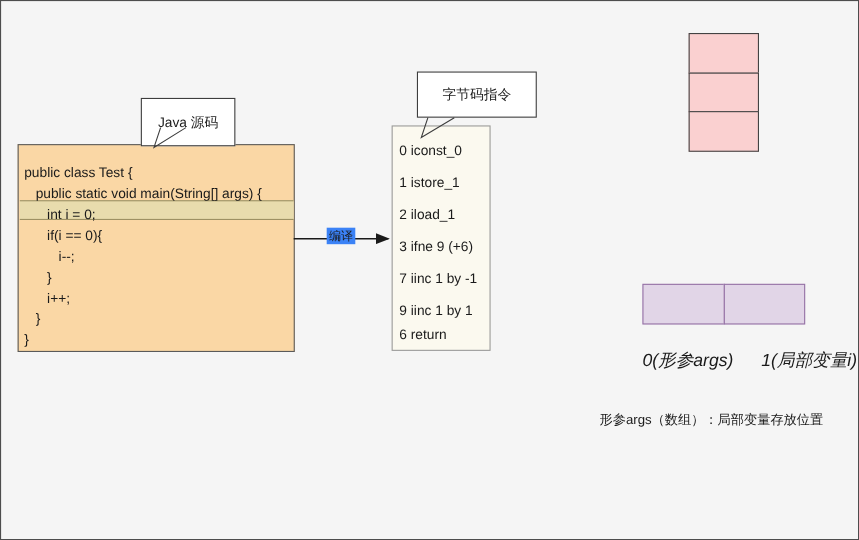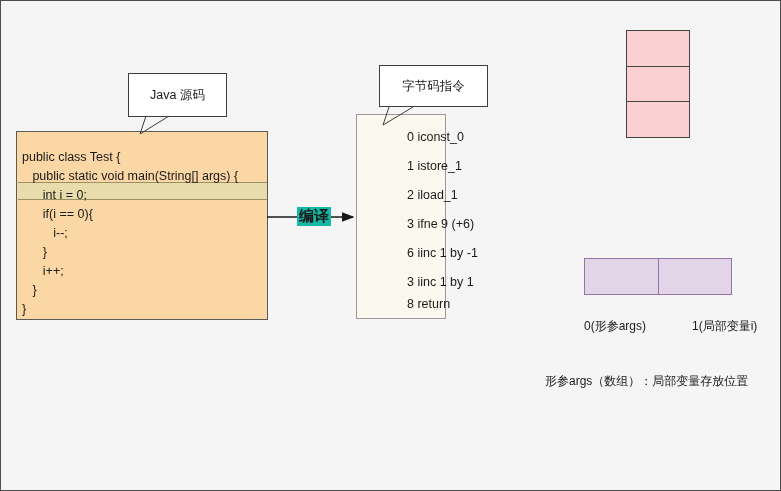--- a/index.html
+++ b/index.html
@@ -63,39 +63,38 @@
     background: #fbf9ef;
     border: 1px solid #9a9a9a;
     box-sizing: border-box;
   }
   .bytecode-line {
     position: absolute;
     left: 6px;
     font-size: 12.5px;
     color: #1a1a1a;
     white-space: pre;
-    margin-left: 44px;
   }
 
   
   .callout {
     position: absolute;
     background: #ffffff;
     border: 1px solid #3d3d3d;
     box-sizing: border-box;
     display: flex;
     align-items: center;
     justify-content: center;
     font-size: 12.5px;
     color: #1a1a1a;
   }
   #callout-java {
     left: 127px;
-    top: 72px;
-    width: 99px;
+    top: 88px;
+    width: 86px;
     height: 44px;
   }
   #callout-bytecode {
     left: 378px;
     top: 64px;
     width: 109px;
     height: 42px;
   }
   .callout-tail {
     position: absolute;
@@ -108,26 +107,25 @@
     left: 266px;
     top: 200px;
     width: 92px;
     height: 34px;
     overflow: visible;
   }
   #compile-label {
     position: absolute;
     left: 296px;
     top: 206px;
-    font-size: 15px;
-    color: #1a1a1a;
-    background: #14b8a6;
+    font-size: 11px;
+    color: #1a1a1a;
+    background: #3b82f6;
     padding: 0 2px;
     white-space: nowrap;
-    font-weight: bold;
   }
 
   
   #operand-stack {
     position: absolute;
     left: 625px;
     top: 29px;
     width: 64px;
     height: 110px;
     box-sizing: border-box;
@@ -165,23 +163,24 @@
     flex: 1;
     background: #e1d5e7;
     border: 1px solid #9673a6;
     box-sizing: border-box;
     margin-left: -1px;
   }
   .localvar-cell:first-child { margin-left: 0; }
 
   .slot-label {
     position: absolute;
-    font-size: 12px;
-    color: #1a1a1a;
-    white-space: nowrap;
+    font-size: 16px;
+    color: #1a1a1a;
+    white-space: nowrap;
+    font-style: italic;
   }
   #slot-label-0 { left: 583px; top: 317px; }
   #slot-label-1 { left: 659px; top: 317px; margin-left: 32px; }
 
   #localvar-caption {
     position: absolute;
     left: 544px;
     top: 372px;
     font-size: 12px;
     color: #1a1a1a;
@@ -221,23 +220,23 @@
     </defs>
     <line x1="0" y1="16" x2="86" y2="16" stroke="#1a1a1a" stroke-width="1.4" marker-end="url(#arrowhead)"></line>
   </svg>
   <div id="compile-label">编译</div>
 
   <div id="bytecode-box">
     <div class="bytecode-line" style="top:15px;">0 iconst_0</div>
     <div class="bytecode-line" style="top:44px;">1 istore_1</div>
     <div class="bytecode-line" style="top:73px;">2 iload_1</div>
     <div class="bytecode-line" style="top:102px;">3 ifne 9 (+6)</div>
-    <div class="bytecode-line" style="top:131px;">6 iinc 1 by -1</div>
-    <div class="bytecode-line" style="top:160px;">3 iinc 1 by 1</div>
-    <div class="bytecode-line" style="top:182px;">8 return</div>
+    <div class="bytecode-line" style="top:131px;">7 iinc 1 by -1</div>
+    <div class="bytecode-line" style="top:160px;">9 iinc 1 by 1</div>
+    <div class="bytecode-line" style="top:182px;">6 return</div>
   </div>
 
   <div class="callout" id="callout-bytecode">
     <span>字节码指令</span>
   </div>
   <svg class="callout-tail" style="left:372px; top:104px; width:60px; height:25px;">
     <polyline points="16,2 10,20 40,2" fill="none" stroke="#3d3d3d" stroke-width="1"></polyline>
   </svg>
 
   <div id="operand-stack">

